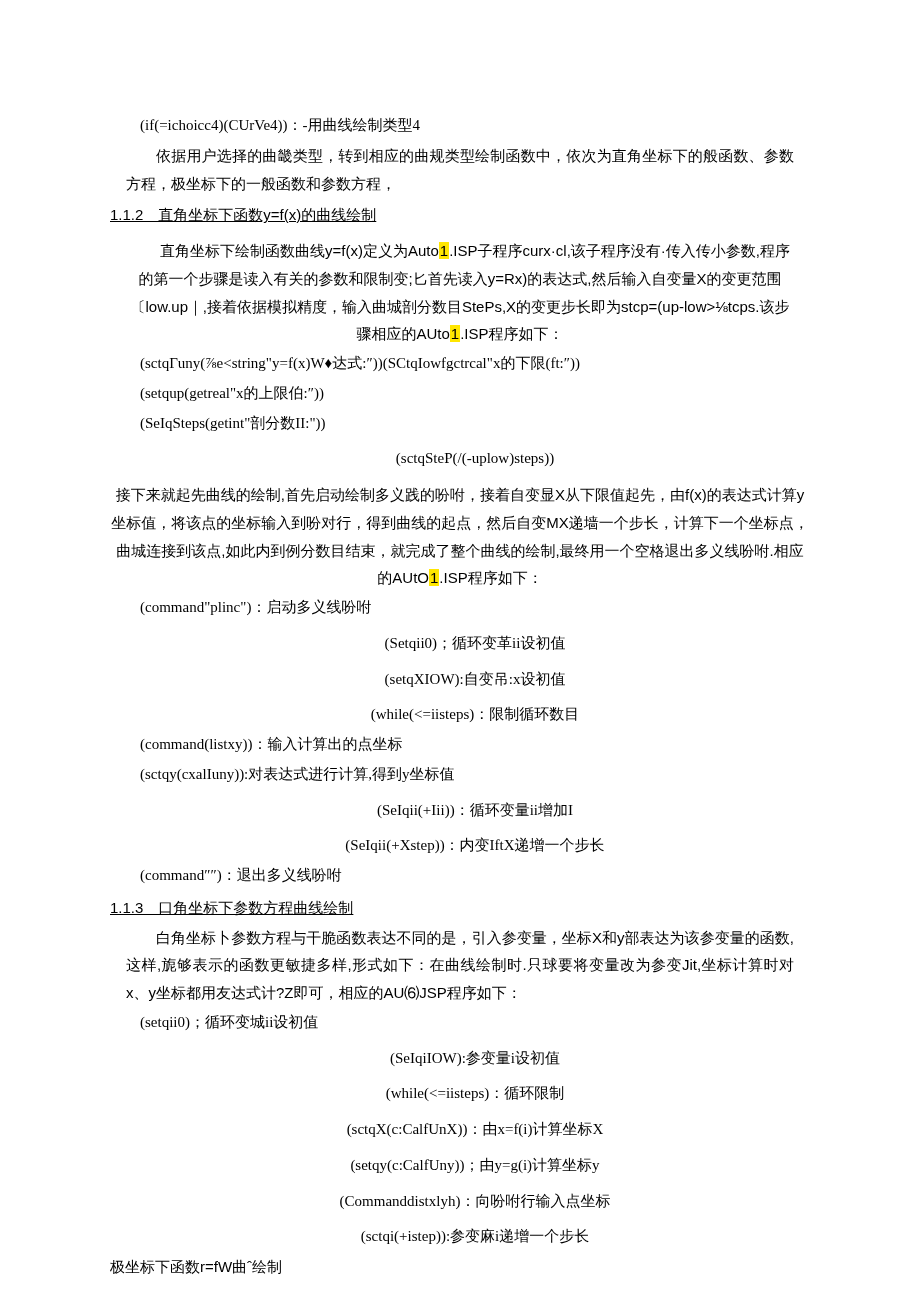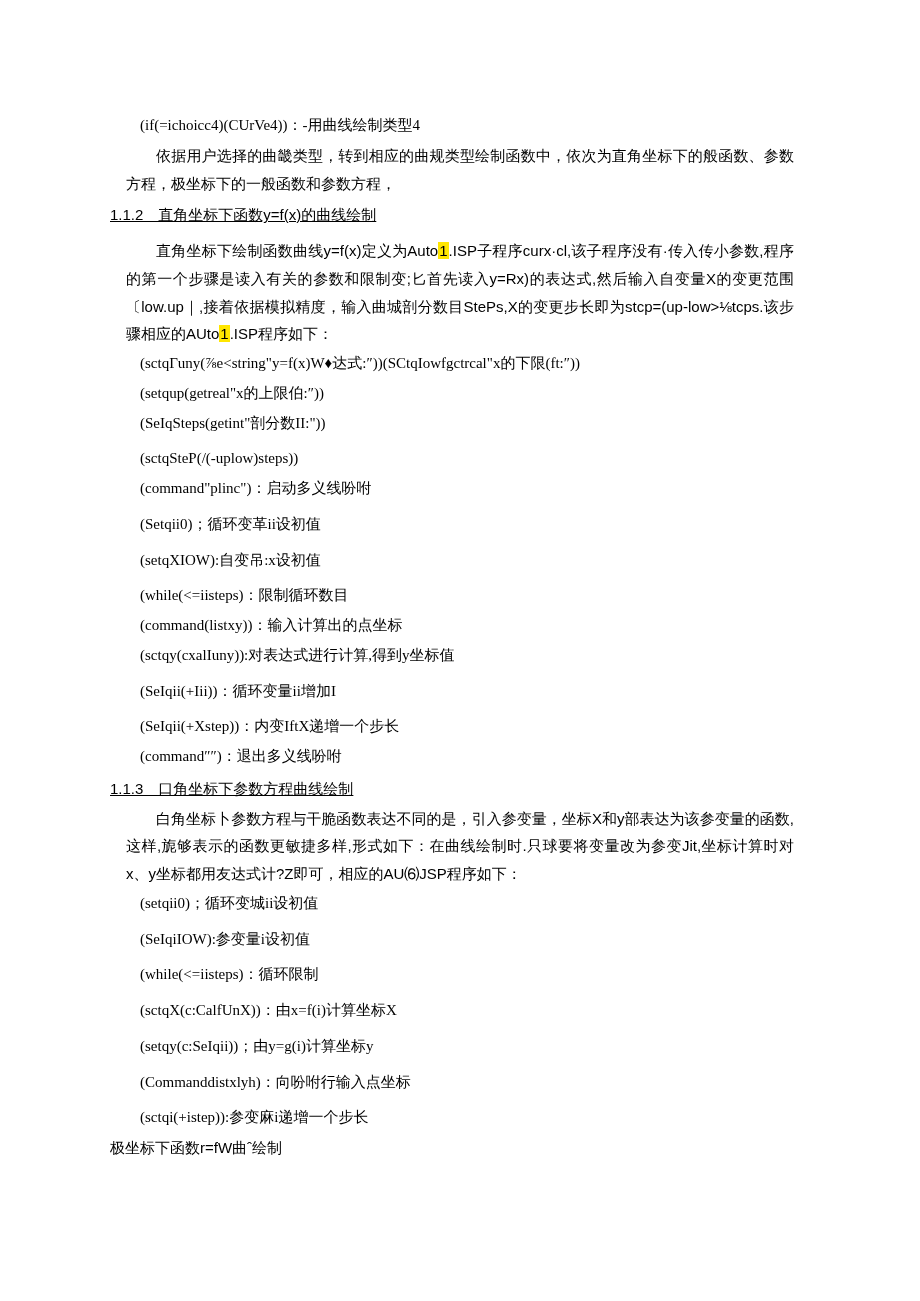--- a/index.html
+++ b/index.html
@@ -34,20 +34,21 @@
     text-indent: 2em;
     margin: 2px 16px;
     text-align: justify;
   }
   .noind {
     text-indent: 0;
     margin: 2px 0;
   }
   .spaced {
     margin-top: 8px;
+    text-align: center;
   }
 </style>
 </head>
 <body>
 
 <div class="page">
 
   <div class="code">(if(=ichoicc4)(CUrVe4))：-用曲线绘制类型4</div>
 
   <div class="para">依据用户选择的曲畿类型，转到相应的曲规类型绘制函数中，依次为直角坐标下的般函数、参数方程，极坐标下的一般函数和参数方程，</div>
@@ -56,38 +57,41 @@
 
   <div class="para spaced">
     <span>直角坐标下绘制函数曲线y=f(x)定义为Auto</span><span class="hl">1</span><span>.ISP子程序curx·cl,该子程序没有·传入传小参数,程序的第一个步骤是读入有关的参数和限制变;匕首先读入y=Rx)的表达式,然后输入自变量X的变更范围〔low.up｜,接着依据模拟精度，输入曲城剖分数目StePs,X的变更步长即为stcp=(up-low&gt;⅛tcps.该步骤相应的AUto</span><span class="hl">1</span><span>.ISP程序如下：</span>
   </div>
 
   <div class="code">(sctqΓuny(⅞e&lt;string"y=f(x)W♦达式:″))(SCtqIowfgctrcal"x的下限(ft:″))</div>
   <div class="code">(setqup(getreal"x的上限伯:″))</div>
   <div class="code">(SeIqSteps(getint"剖分数II:"))</div>
   <div class="code spaced">(sctqSteP(/(-uplow)steps))</div>
 
+  <div class="noind spaced">
+    <span>接下来就起先曲线的绘制,首先启动绘制多义践的吩咐，接着自变显X从下限值起先，由f(x)的表达式计算y坐标值，将该点的坐标输入到吩对行，得到曲线的起点，然后自变MX递墙一个步长，计算下一个坐标点，曲城连接到该点,如此内到例分数目结束，就完成了整个曲线的绘制,最终用一个空格退出多义线吩咐.相应的AUtO</span><span class="hl">1</span><span>.ISP程序如下：</span>
+  </div>
 
   <div class="code">(command"plinc")：启动多义线吩咐</div>
   <div class="code spaced">(Setqii0)；循环变革ii设初值</div>
   <div class="code spaced">(setqXIOW):自变吊:x设初值</div>
   <div class="code spaced">(while(&lt;=iisteps)：限制循环数目</div>
   <div class="code">(command(listxy))：输入计算出的点坐标</div>
   <div class="code">(sctqy(cxalIuny)):对表达式进行计算,得到y坐标值</div>
   <div class="code spaced">(SeIqii(+Iii))：循环变量ii增加I</div>
   <div class="code spaced">(SeIqii(+Xstep))：内变IftX递增一个步长</div>
   <div class="code">(command″″)：退出多义线吩咐</div>
 
   <div class="sec">1.1.3　口角坐标下参数方程曲线绘制</div>
 
   <div class="para">白角坐标卜参数方程与干脆函数表达不同的是，引入参变量，坐标X和y部表达为该参变量的函数,这样,旎够表示的函数更敏捷多样,形式如下：在曲线绘制时.只球要将变量改为参变Jit,坐标计算时对x、y坐标都用友达式计?Z即可，相应的AU⑹JSP程序如下：</div>
 
   <div class="code">(setqii0)；循环变城ii设初值</div>
   <div class="code spaced">(SeIqiIOW):参变量i设初值</div>
   <div class="code spaced">(while(&lt;=iisteps)：循环限制</div>
   <div class="code spaced">(sctqX(c:CalfUnX))：由x=f(i)计算坐标X</div>
-  <div class="code spaced">(setqy(c:SeIqii))；由y=g(i)计算坐标y</div>
+  <div class="code spaced">(setqy(c:CalfUny))；由y=g(i)计算坐标y</div>
   <div class="code spaced">(Commanddistxlyh)：向吩咐行输入点坐标</div>
   <div class="code spaced">(sctqi(+istep)):参变麻i递增一个步长</div>
 
   <div class="noind">极坐标下函数r=fW曲ˆ绘制</div>
 
 </div>
 
 </body></html>

